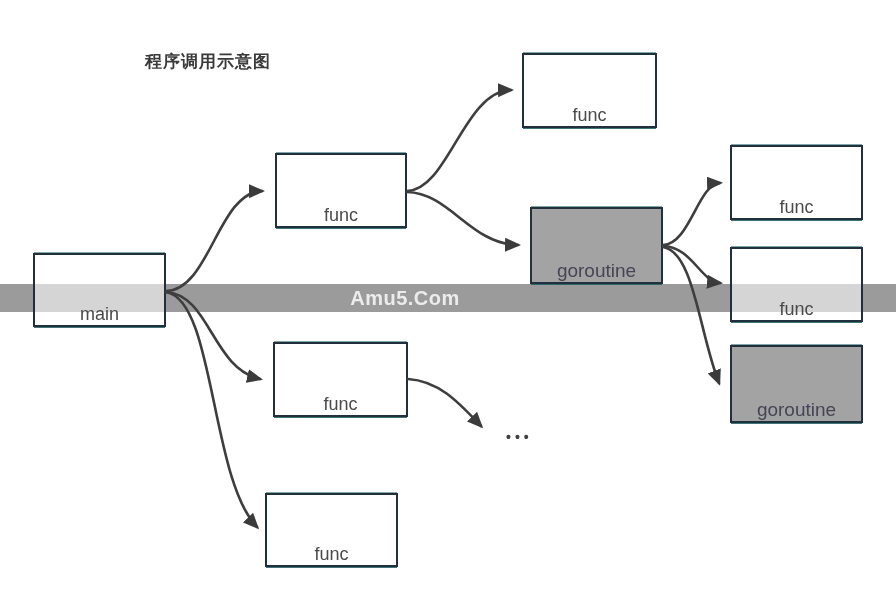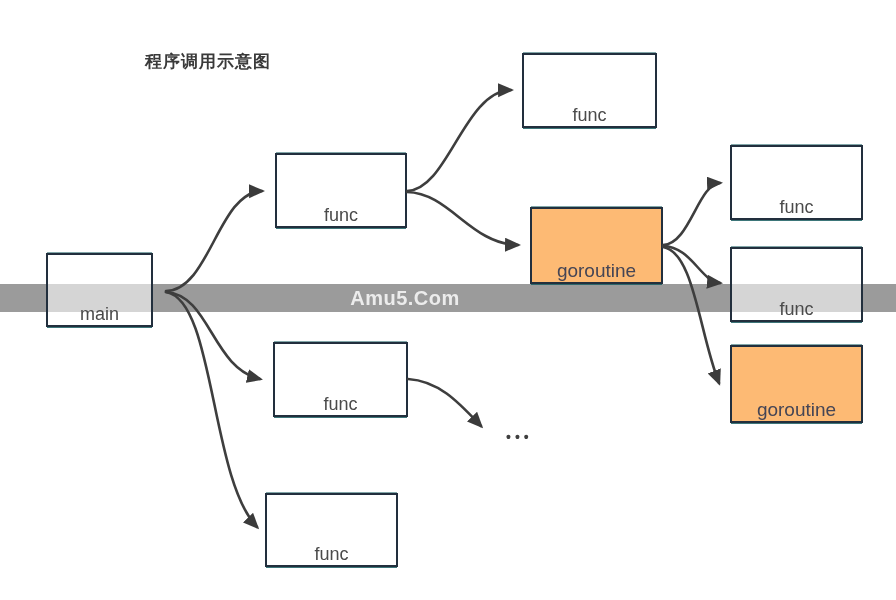--- a/index.html
+++ b/index.html
@@ -30,25 +30,25 @@
     position:absolute;
     box-sizing:border-box;
     border:2px solid #222f3d;
     background:rgba(255,255,255,0.58);
     display:flex;align-items:flex-end;justify-content:center;
     color:#4a4a4a;font-size:18px;
     z-index:2;
     box-shadow:0 2px 0 -1px rgba(27,94,98,0.85), 0 -2px 0 -1px rgba(27,94,98,0.55);
   }
   .node.goroutine{
-    background:#fdba74;
+    background:#a3a3a3;
     font-size:19px;
     color:#454555;
   }
-  .n-main        {left:46px; top:253px; width:107px; height:74px;}
+  .n-main        {left:33px; top:253px; width:133px; height:74px;}
   .n-func1       {left:275px;top:153px; width:132px; height:75px;}
   .n-functop     {left:522px;top:53px;  width:135px; height:75px;}
   .n-goroutine1  {left:530px;top:207px; width:133px; height:77px;}
   .n-funcr1      {left:730px;top:145px; width:133px; height:75px;}
   .n-funcr2      {left:730px;top:247px; width:133px; height:75px;}
   .n-goroutine2  {left:730px;top:345px; width:133px; height:78px;}
   .n-funcmid     {left:273px;top:342px; width:135px; height:75px;}
   .n-funcbottom  {left:265px;top:493px; width:133px; height:74px;}
   svg.edges{
     position:absolute;left:0;top:0;width:896px;height:600px;

